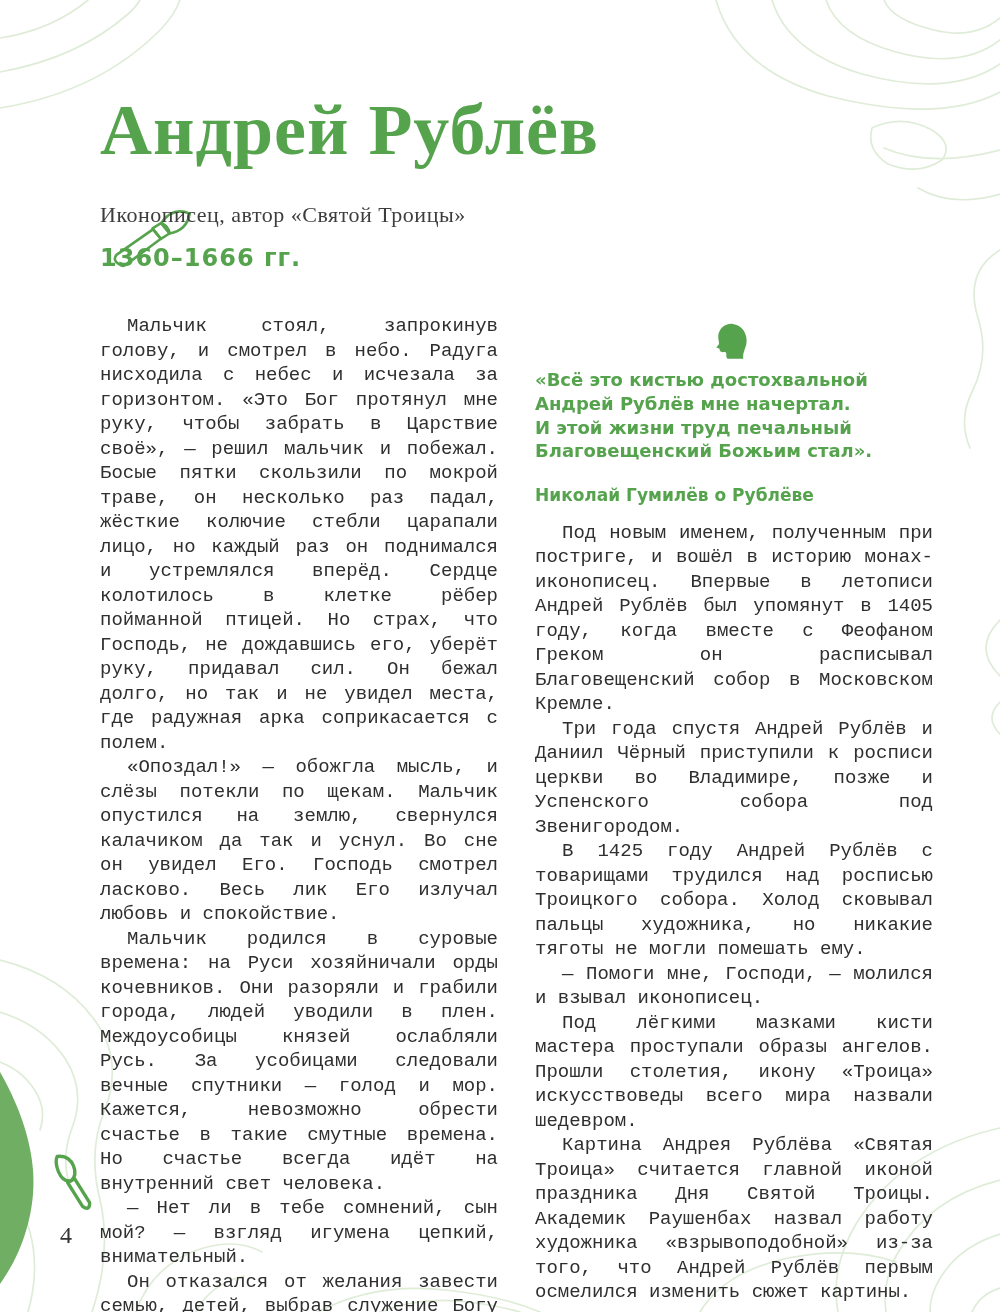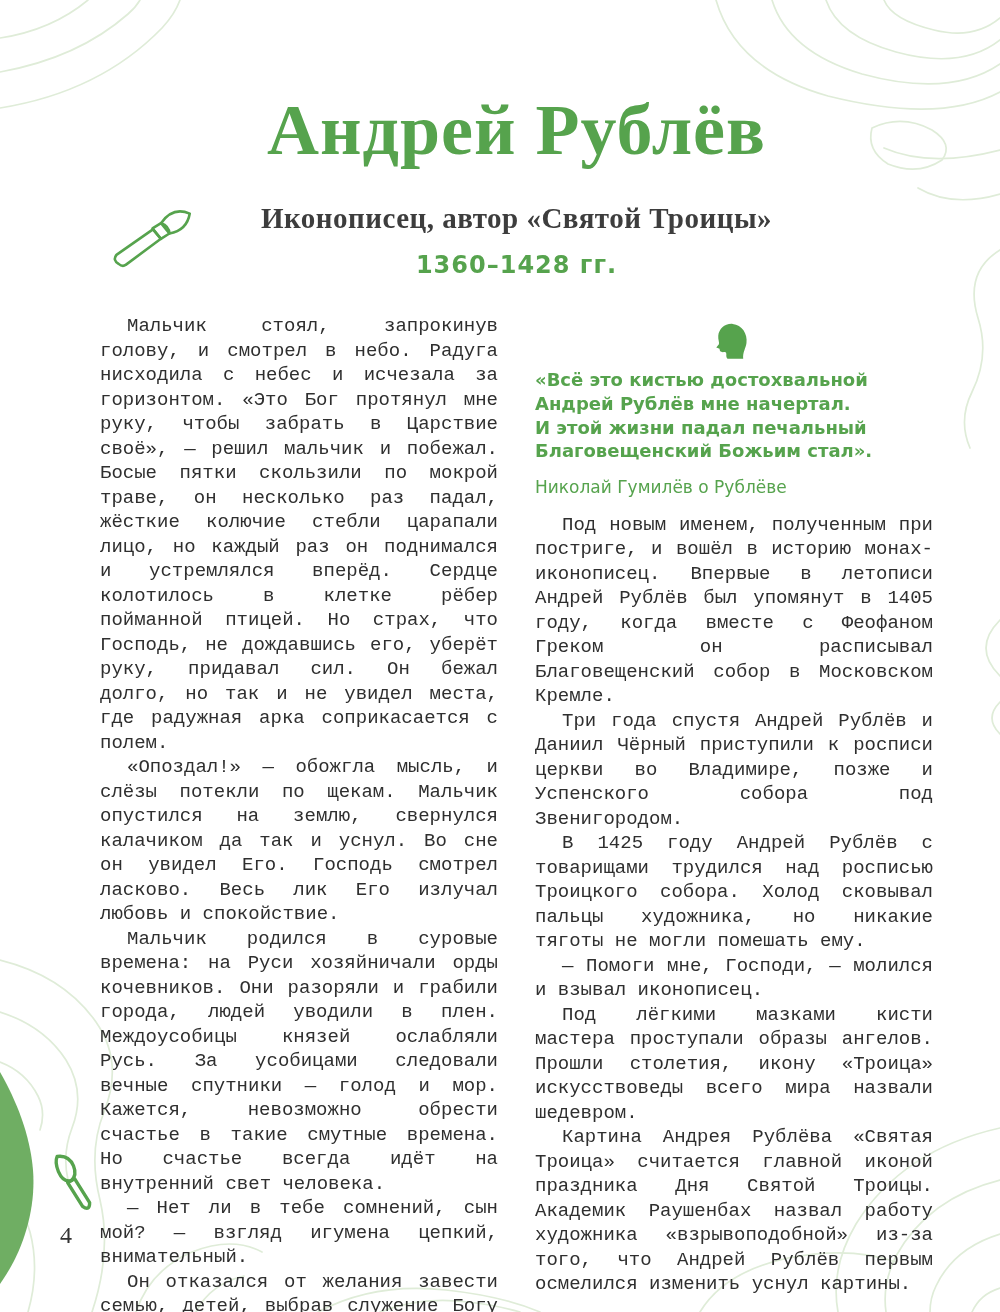--- a/index.html
+++ b/index.html
@@ -17,26 +17,26 @@
     background:#ffffff;
     overflow:hidden;
     font-family:"Liberation Serif",serif;
   }
   
   .bg{position:absolute;top:0;left:0;width:1000px;height:1312px;}
   .contour{fill:none;stroke:var(--contour-green);stroke-width:1.7;stroke-linecap:round;}
   .wedge{fill:var(--wedge-green);stroke:none;}
 
   
-  .header{position:absolute;top:94px;left:100px;width:833px;text-align:center;}
+  .header{position:absolute;top:94px;left:100px;width:833px;}
   .title{
     margin:0;font-family:"Liberation Serif",serif;font-weight:bold;
     font-size:72px;line-height:1;color:var(--accent-green);letter-spacing:1px;
   }
-  .subtitle{margin-top:36px;font-size:29px;font-weight:bold;color:var(--heading-text);letter-spacing:.5px;}
+  .subtitle{margin-top:36px;font-size:22px;font-weight:normal;color:var(--heading-text);letter-spacing:.5px;}
   .dates{
     margin-top:16px;font-family:"DejaVu Sans",sans-serif;font-weight:bold;
     font-size:24px;color:var(--accent-green);letter-spacing:1px;
   }
 
   
   .brush-top{position:absolute;left:102px;top:188px;width:100px;height:88px;}
   .brush-bottom{position:absolute;left:56px;top:1146px;width:44px;height:78px;transform:rotate(-28deg);}
   .brush-stroke{fill:none;stroke:var(--accent-green);stroke-width:2.6;stroke-linejoin:round;stroke-linecap:round;}
   .brush-stroke-thin{fill:none;stroke:var(--accent-green);stroke-width:3.4;stroke-linejoin:round;stroke-linecap:round;}
@@ -48,21 +48,21 @@
 
   
   .quote-block{margin:4px 0 14px 0;}
   .silhouette{width:42px;height:42px;display:block;margin:0 auto 8px auto;}
   .silhouette path{fill:var(--accent-green);}
   .quote-line{
     font-family:"DejaVu Sans",sans-serif;font-weight:bold;
     font-size:18px;line-height:1.32;color:var(--accent-green);
   }
   .attribution{
-    margin-top:14px;font-family:"DejaVu Sans",sans-serif;font-weight:normal;
+    margin-top:22px;font-family:"DejaVu Sans",sans-serif;font-weight:bold;
     font-size:17px;color:var(--accent-green);
   }
 
   .page-number{position:absolute;left:60px;top:1222px;font-size:24px;color:#333333;}
 </style>
 </head>
 <body>
 
 <div class="page">
 
@@ -109,52 +109,52 @@
         <path class="brush-stroke" d="M6,58 Q2,52 8,49 L52,42 L55,54 L12,62 Q8,63 6,58 Z"></path>
         <path class="brush-stroke" d="M52,41 L62,40 L65,53 L55,54 Z"></path>
         <path class="brush-stroke" d="M62,40 Q80,30 92,44 Q82,58 65,53 Q68,46 62,40 Z"></path>
       </g>
     </svg>
   </div>
 
   <header class="header">
     <h1 class="title">Андрей Рублёв</h1>
     <div class="subtitle">Иконописец, автор «Святой Троицы»</div>
-    <div class="dates">1360–1428 гг.</div>
+    <div class="dates">1360–1666 гг.</div>
   </header>
 
   <main class="columns">
     <section class="col">
         <p>Мальчик стоял, запрокинув голову, и смотрел в небо. Радуга нисходила с небес и исчезала за горизонтом. «Это Бог протянул мне руку, чтобы забрать в Царствие своё», — решил мальчик и побежал. Босые пятки скользили по мокрой траве, он несколько раз падал, жёсткие колючие стебли царапали лицо, но каждый раз он поднимался и устремлялся вперёд. Сердце колотилось в клетке рёбер пойманной птицей. Но страх, что Господь, не дождавшись его, уберёт руку, придавал сил. Он бежал долго, но так и не увидел места, где радужная арка соприкасается с полем.</p>
         <p>«Опоздал!» — обожгла мысль, и слёзы потекли по щекам. Мальчик опустился на землю, свернулся калачиком да так и уснул. Во сне он увидел Его. Господь смотрел ласково. Весь лик Его излучал любовь и спокойствие.</p>
         <p>Мальчик родился в суровые времена: на Руси хозяйничали орды кочевников. Они разоряли и грабили города, людей уводили в плен. Междоусобицы князей ослабляли Русь. За усобицами следовали вечные спутники — голод и мор. Кажется, невозможно обрести счастье в такие смутные времена. Но счастье всегда идёт на внутренний свет человека.</p>
         <p>— Нет ли в тебе сомнений, сын мой? — взгляд игумена цепкий, внимательный.</p>
         <p>Он отказался от желания завести семью, детей, выбрав служение Богу и прославление его на земле.</p>
       </section>
 
     <section class="col">
       <figure class="quote-block">
         <svg class="silhouette" viewBox="0 0 64 64" aria-hidden="true">
           <path d="M46,62 C45,52 50,46 51,38 C53,24 44,10 30,9 C18,8 9,17 8,27 C7.5,33 10,37 9,40 L5,45 L10,47 C10,50 11,52 15,52 C17,52 19,51 20,53 C21,56 19,59 22,62 Z"></path>
         </svg>
         <div class="quote">
           <div class="quote-line">«Всё это кистью достохвальной</div>
           <div class="quote-line">Андрей Рублёв мне начертал.</div>
-          <div class="quote-line">И этой жизни падал печальный</div>
+          <div class="quote-line">И этой жизни труд печальный</div>
           <div class="quote-line">Благовещенский Божьим стал».</div>
         </div>
         <figcaption class="attribution">Николай Гумилёв о Рублёве</figcaption>
       </figure>
       <div>
           <p>Под новым именем, полученным при постриге, и вошёл в историю монах-иконописец. Впервые в летописи Андрей Рублёв был упомянут в 1405 году, когда вместе с Феофаном Греком он расписывал Благовещенский собор в Московском Кремле.</p>
           <p>Три года спустя Андрей Рублёв и Даниил Чёрный приступили к росписи церкви во Владимире, позже и Успенского собора под Звенигородом.</p>
           <p>В 1425 году Андрей Рублёв с товарищами трудился над росписью Троицкого собора. Холод сковывал пальцы художника, но никакие тяготы не могли помешать ему.</p>
           <p>— Помоги мне, Господи, — молился и взывал иконописец.</p>
           <p>Под лёгкими мазками кисти мастера проступали образы ангелов. Прошли столетия, икону «Троица» искусствоведы всего мира назвали шедевром.</p>
-          <p>Картина Андрея Рублёва «Святая Троица» считается главной иконой праздника Дня Святой Троицы. Академик Раушенбах назвал работу художника «взрывоподобной» из-за того, что Андрей Рублёв первым осмелился изменить уснул картины.</p>
+          <p>Картина Андрея Рублёва «Святая Троица» считается главной иконой праздника Дня Святой Троицы. Академик Раушенбах назвал работу художника «взрывоподобной» из-за того, что Андрей Рублёв первым осмелился изменить сюжет картины.</p>
         </div>
     </section>
   </main>
 
   <div class="brush-bottom">
     <svg viewBox="0 0 40 72" width="40" height="72" aria-hidden="true">
       <path class="brush-stroke-thin" d="M17,4 Q28,8 27,20 Q26,30 18,32 Q10,30 11,18 Q12,8 17,4 Z"></path>
       <path class="brush-stroke-thin" d="M14,32 L22,32 L24,60 Q20,68 16,60 Z"></path>
     </svg>
   </div>

